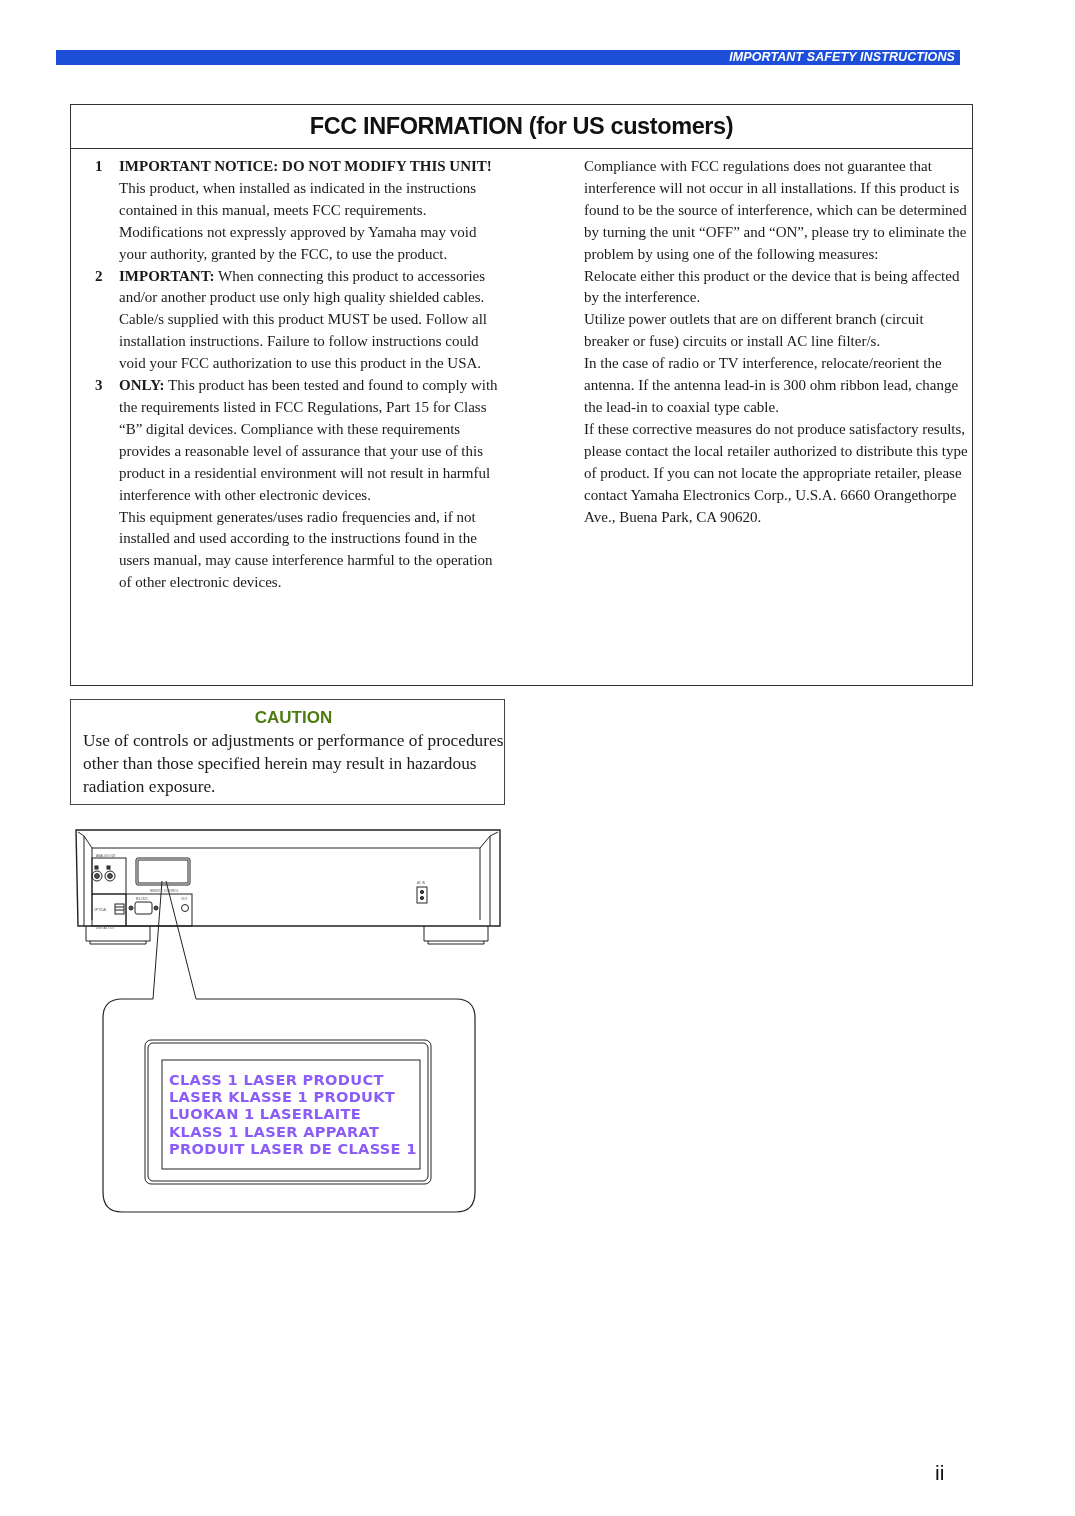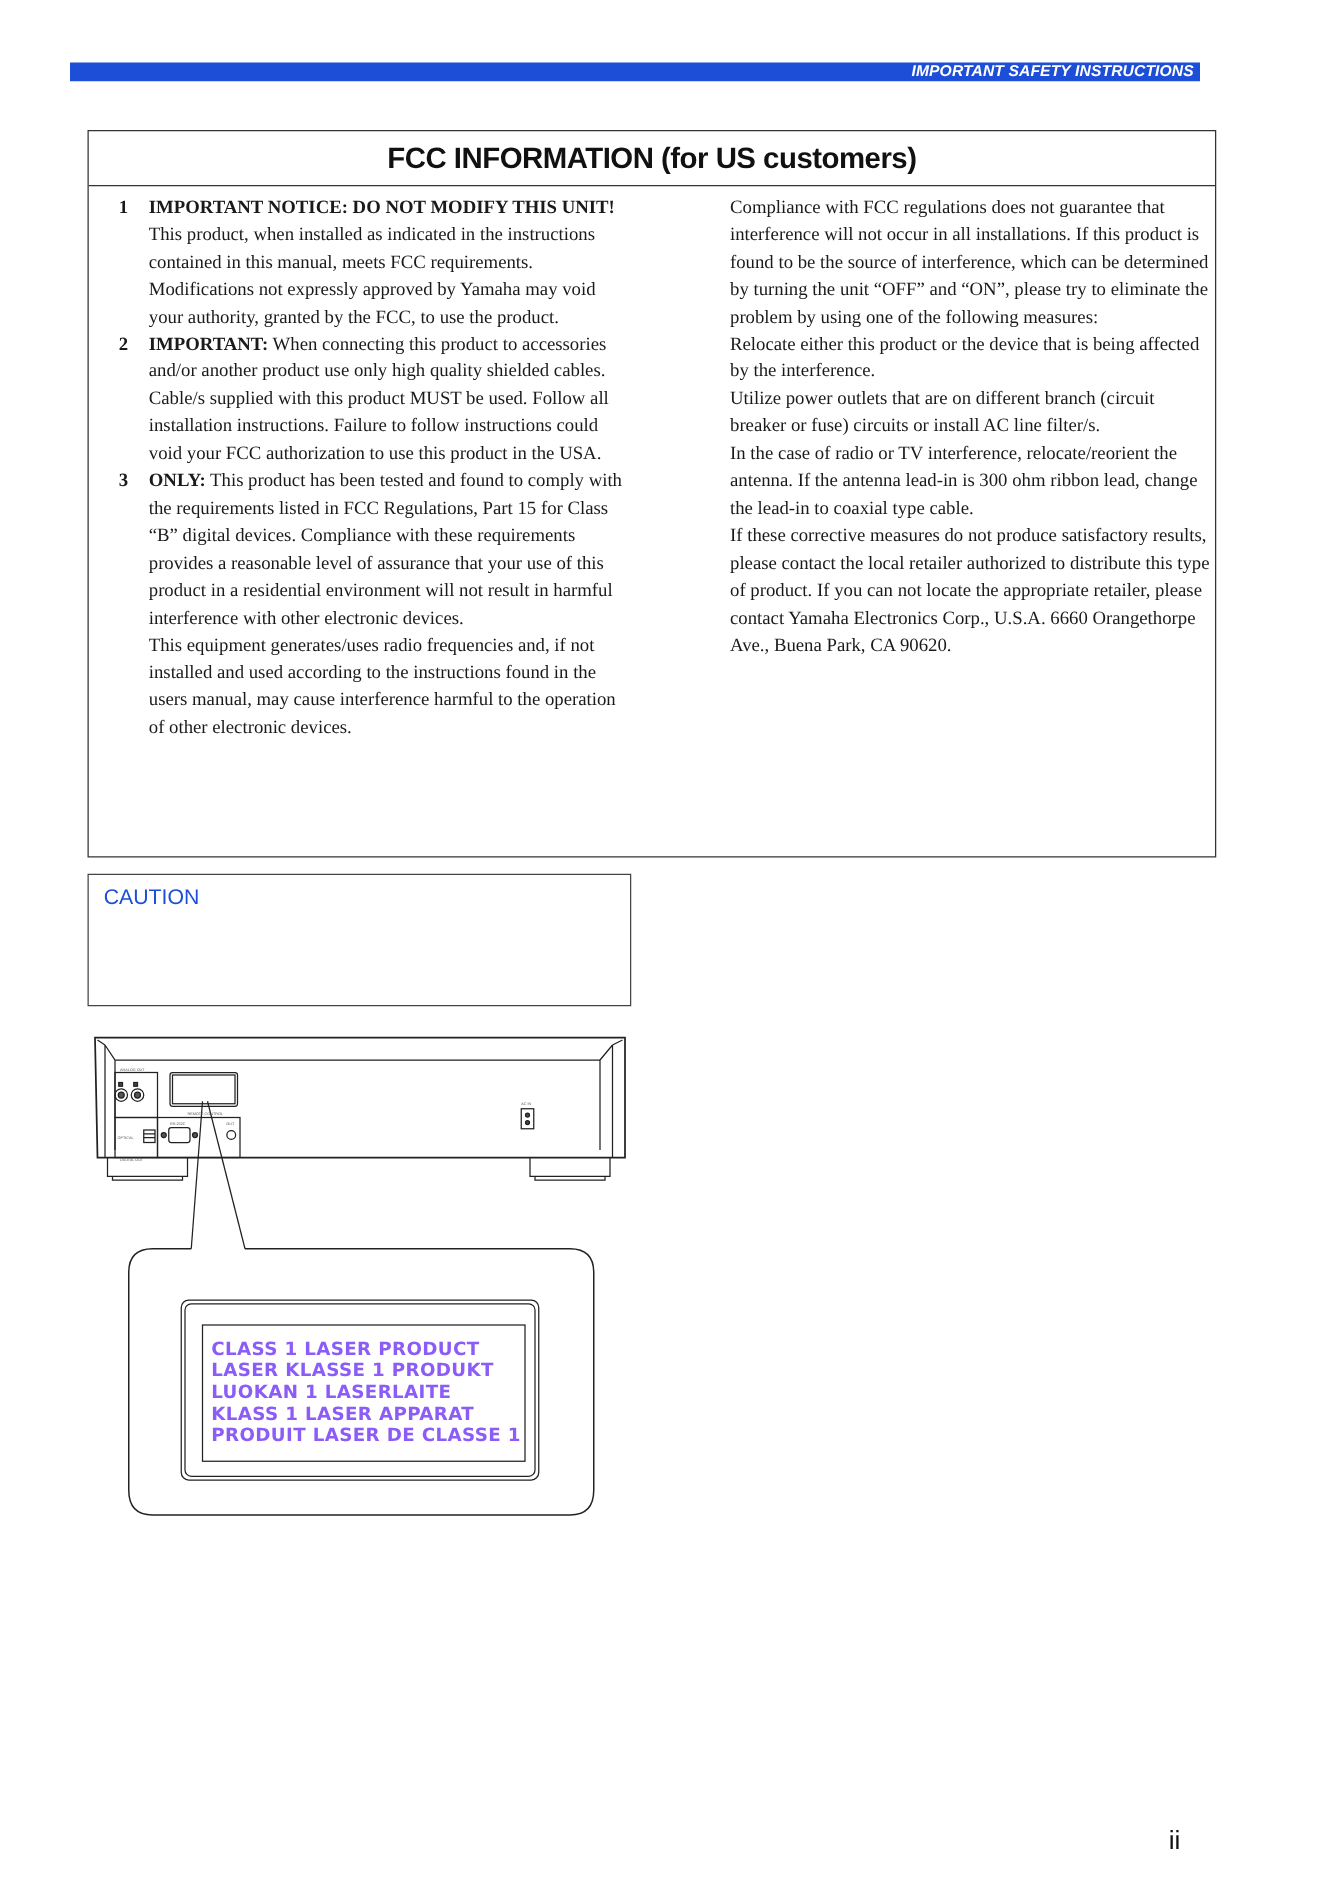--- a/index.html
+++ b/index.html
@@ -13,21 +13,21 @@
 
   .col-left { position: absolute; left: 24px; top: 51px; width: 410px; font-size: 15px; line-height: 21.9px; }
   .col-right { position: absolute; left: 513px; top: 51px; width: 385px; font-size: 15px; line-height: 21.9px; }
   .item { display: flex; }
   .item-num { width: 24px; flex: none; font-weight: bold; }
   .item-body { flex: 1; }
   .item-head { font-weight: bold; }
   .para { margin: 0; }
 
   .caution-box { position: absolute; left: 70px; top: 699px; width: 435px; height: 106px; border: 1px solid #444; box-sizing: border-box; padding: 7px 0 0 12px; }
-  .caution-title { font-family: "Liberation Sans", sans-serif; font-weight: normal; font-size: 17px; line-height: 22px; color: #1d4ed8; }
+  .caution-title { font-family: "Liberation Sans", sans-serif; font-weight: bold; font-size: 17px; line-height: 22px; color: #4d7c0f; text-align: center; }
   .caution-text { font-size: 17.3px; line-height: 23px; color: #1a1a1a; }
 
   .diagram { position: absolute; left: 70px; top: 828px; width: 440px; height: 390px; }
   .label-text { position: absolute; left: 169px; top: 1071px; font-family: "DejaVu Sans", sans-serif; font-weight: bold; font-size: 14.6px; line-height: 17.2px; color: #8b5cf6; letter-spacing: 0.3px; }
   .label-line { display: block; white-space: nowrap; }
 
   .page-num { position: absolute; left: 935px; top: 1461px; font-family: "Liberation Sans", sans-serif; font-size: 21px; color: #111; }
   .page-lang { position: absolute; left: 954px; top: 1523px; font-family: "Liberation Sans", sans-serif; font-style: italic; font-size: 16px; color: #111; }
 
   .tiny { font-family: "Liberation Sans", sans-serif; font-size: 3px; fill: #555; }
@@ -69,20 +69,21 @@
     <p class="para">Compliance with FCC regulations does not guarantee that interference will not occur in all installations. If this product is found to be the source of interference, which can be determined by turning the unit “OFF” and “ON”, please try to eliminate the problem by using one of the following measures:</p>
     <p class="para">Relocate either this product or the device that is being affected by the interference.</p>
     <p class="para">Utilize power outlets that are on different branch (circuit breaker or fuse) circuits or install AC line filter/s.</p>
     <p class="para">In the case of radio or TV interference, relocate/reorient the antenna. If the antenna lead-in is 300 ohm ribbon lead, change the lead-in to coaxial type cable.</p>
     <p class="para">If these corrective measures do not produce satisfactory results, please contact the local retailer authorized to distribute this type of product. If you can not locate the appropriate retailer, please contact Yamaha Electronics Corp., U.S.A. 6660 Orangethorpe Ave., Buena Park, CA 90620.</p>
   </div>
 </div>
 
 <div class="caution-box">
   <div class="caution-title">CAUTION</div>
+  <div class="caution-text">Use of controls or adjustments or performance of procedures other than those specified herein may result in hazardous radiation exposure.</div>
 </div>
 
 <svg class="diagram" viewBox="0 0 440 390" width="440" height="390">
   <g fill="none" stroke="#222" stroke-width="1">
 
     <path d="M6,2 L430,2 L430,98 L8,98 Z" stroke-width="1.4"></path>
     <path d="M14,8 L22,20 L410,20 L420,8 M22,20 L22,92 M410,20 L410,92 M420,8 L420,98 M14,8 L14,98"></path>
 
     <path d="M8,4 L14,8 M428,4 L420,8"></path>
 

